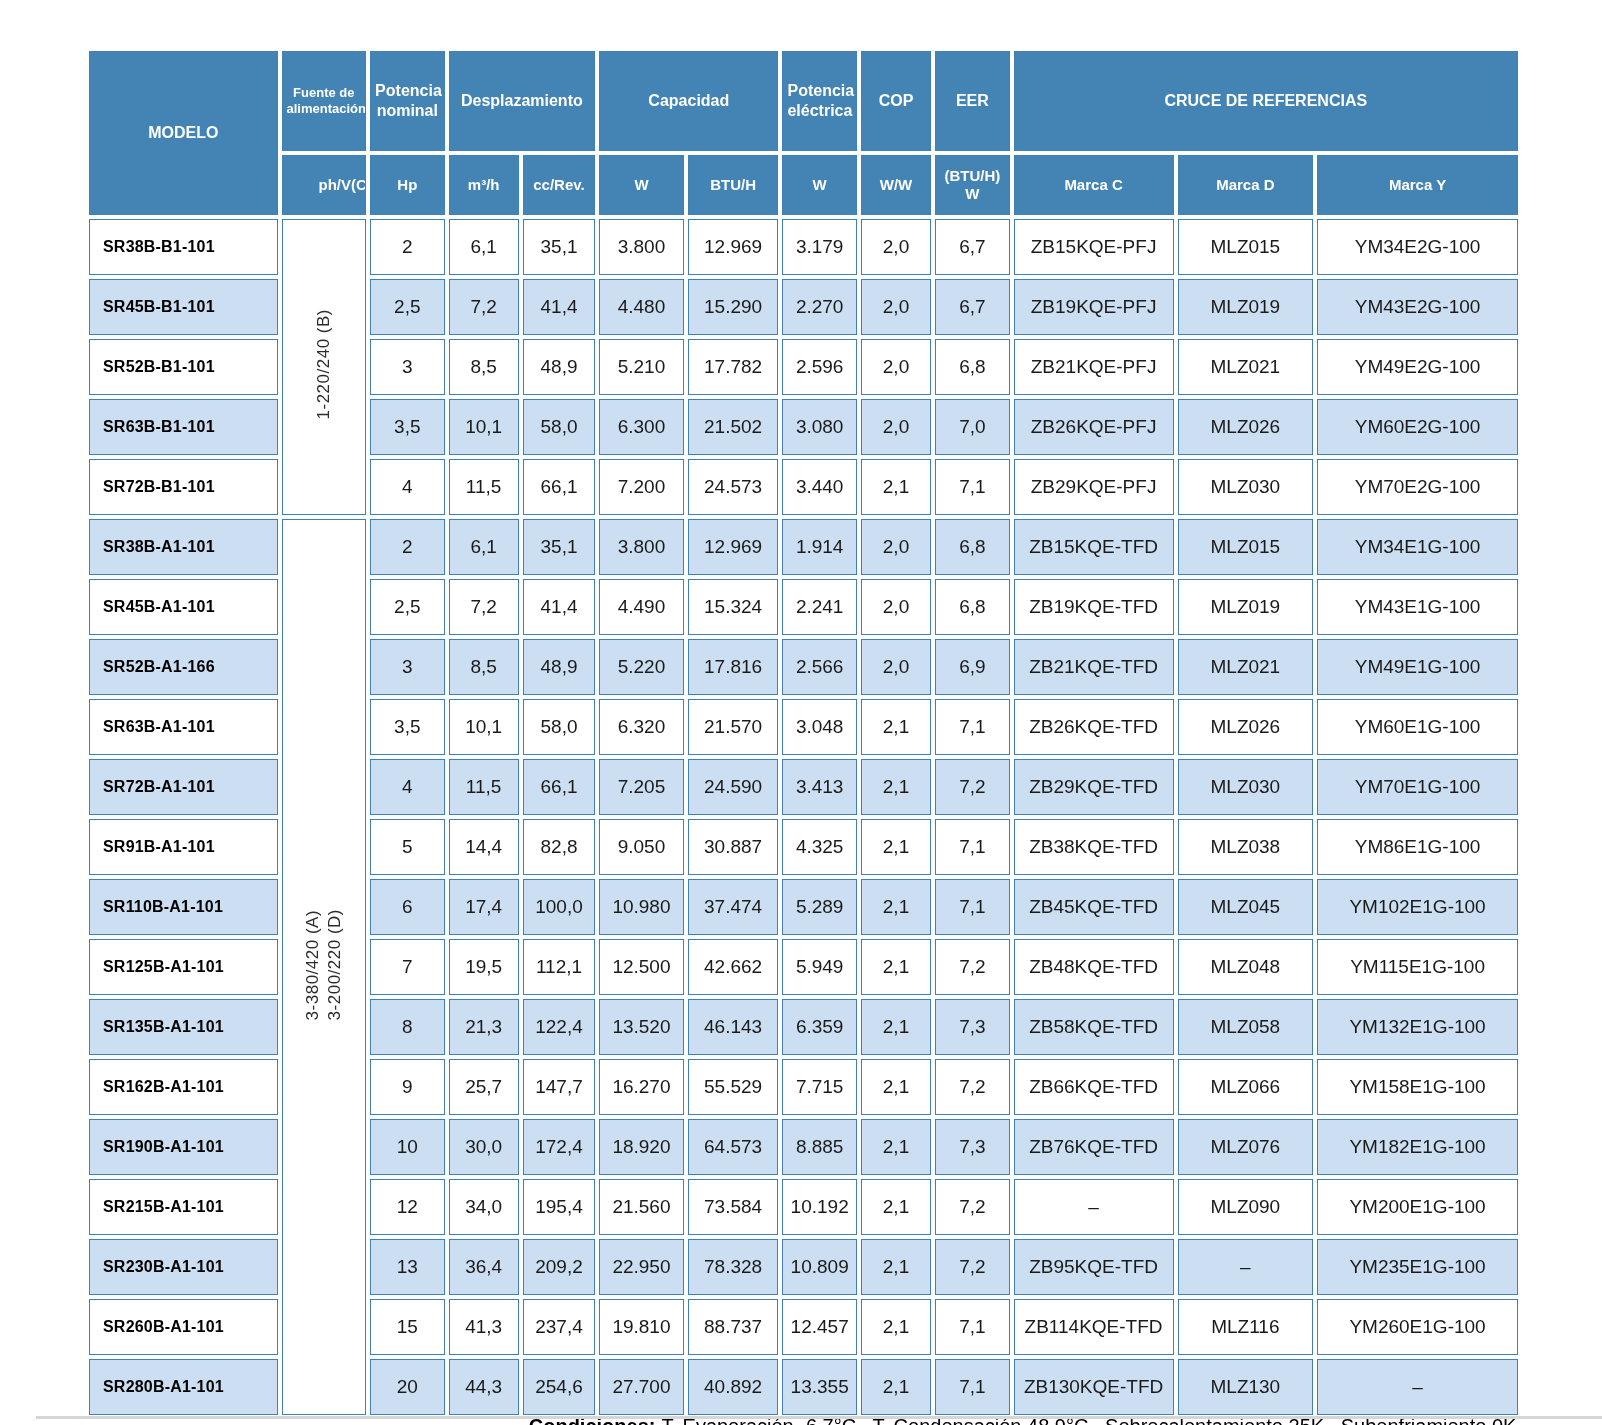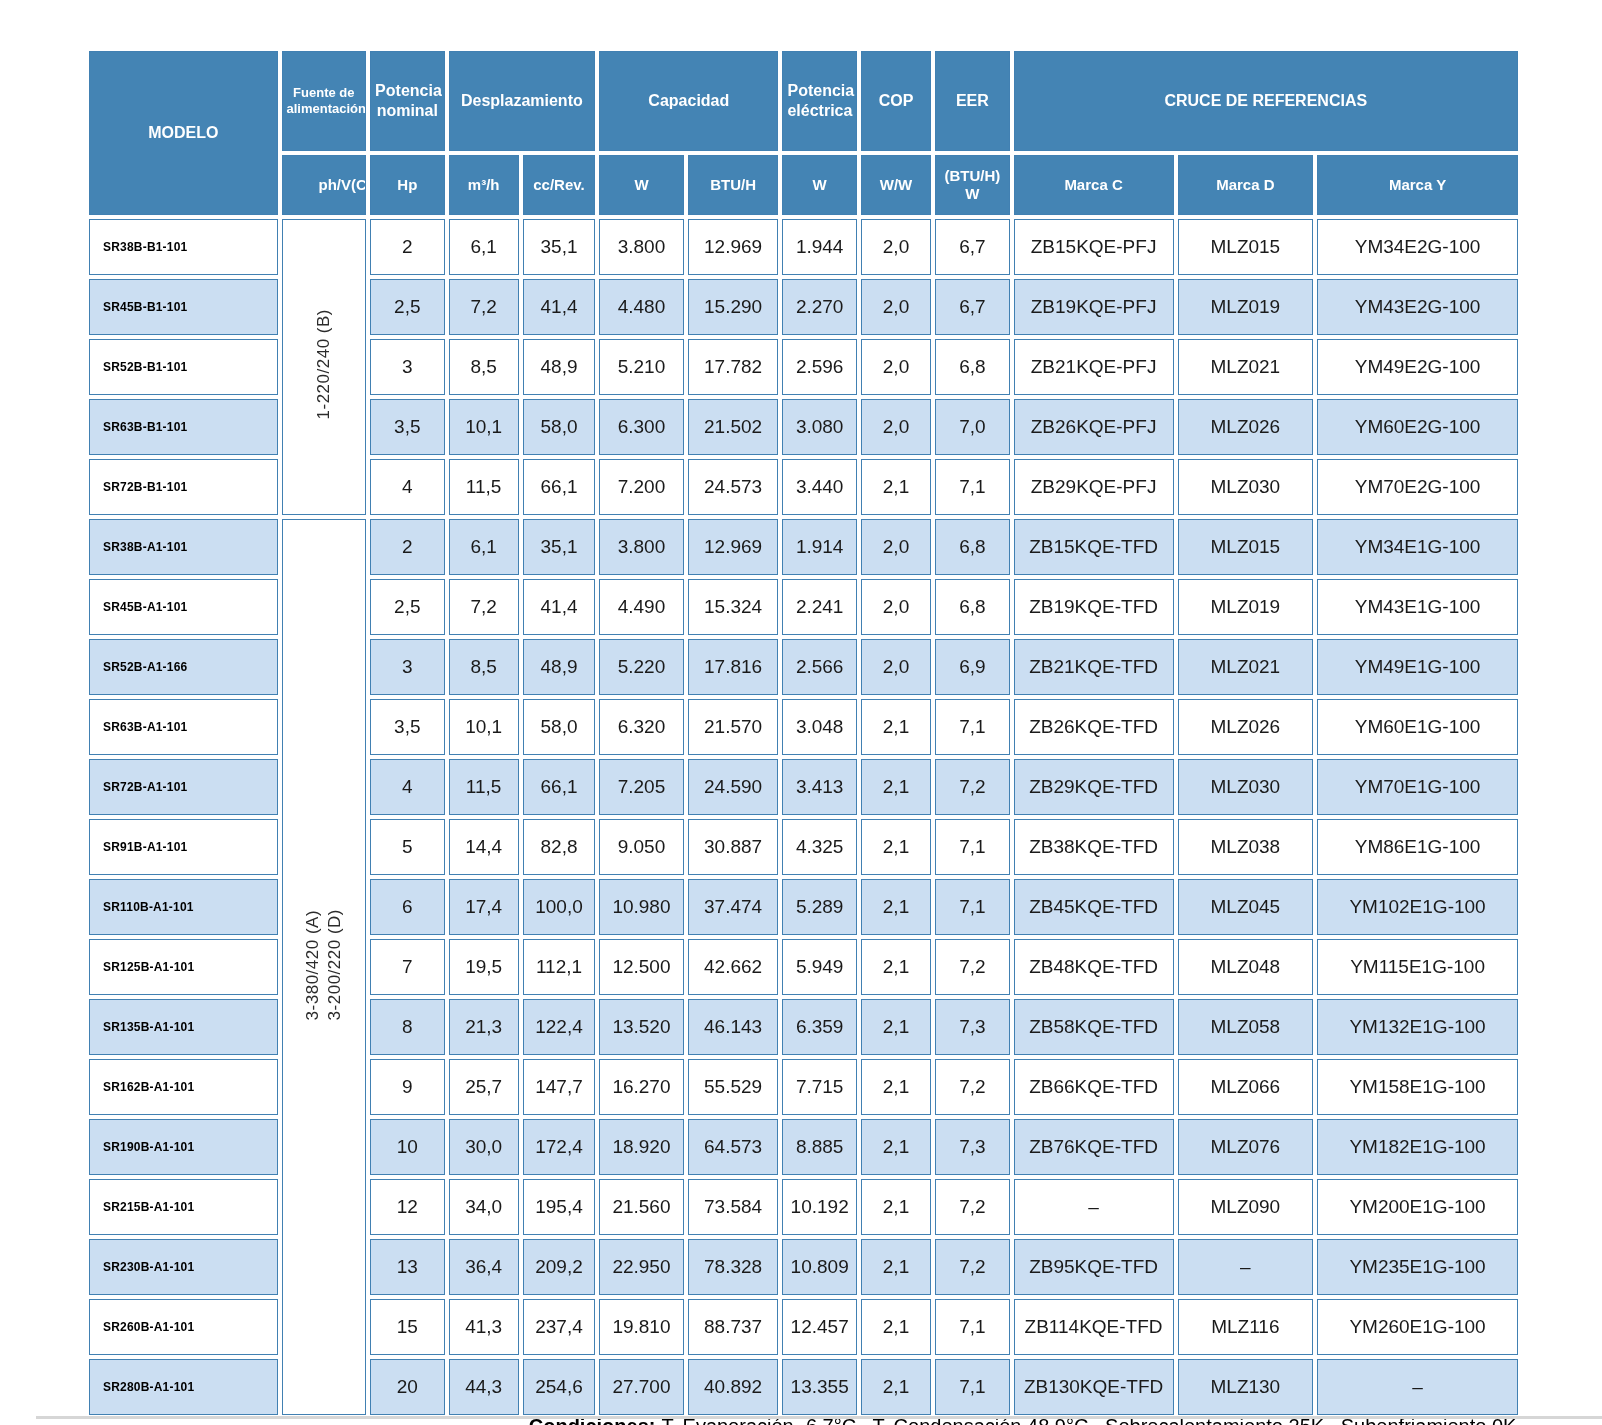--- a/index.html
+++ b/index.html
@@ -57,21 +57,21 @@
   .spec-table tbody td {
     height: 56px;
     background: #FFFFFF;
     font-size: 19px;
   }
   .spec-table tbody tr.stripe td { background: var(--stripe-bg); }
   .spec-table tbody td.c-model {
     text-align: left;
     padding-left: 13px;
     font-weight: bold;
-    font-size: 12px;
+    font-size: 16px;
     color: #000000;
     letter-spacing: 0.2px;
   }
   .spec-table tbody td.c-fuente {
     background: #FFFFFF !important;
     text-align: center;
   }
 
   .vtext {
     display: inline-block;
@@ -152,21 +152,21 @@
   </thead>
   <tbody>
       <tr>
         <td class="c-model">SR38B-B1-101</td>
         <td rowspan="5" class="c-fuente"><div class="vtext"><span>1-220/240 (B)</span></div></td>
         <td class="c-num">2</td>
         <td class="c-num">6,1</td>
         <td class="c-num">35,1</td>
         <td class="c-num">3.800</td>
         <td class="c-num">12.969</td>
-        <td class="c-num">1.944</td>
+        <td class="c-num">3.179</td>
         <td class="c-num">2,0</td>
         <td class="c-num">6,7</td>
         <td class="c-num">ZB15KQE-PFJ</td>
         <td class="c-num">MLZ015</td>
         <td class="c-num">YM34E2G-100</td>
       </tr>
       <tr class="stripe">
         <td class="c-model">SR45B-B1-101</td>
         <td class="c-num">2,5</td>
         <td class="c-num">7,2</td>

